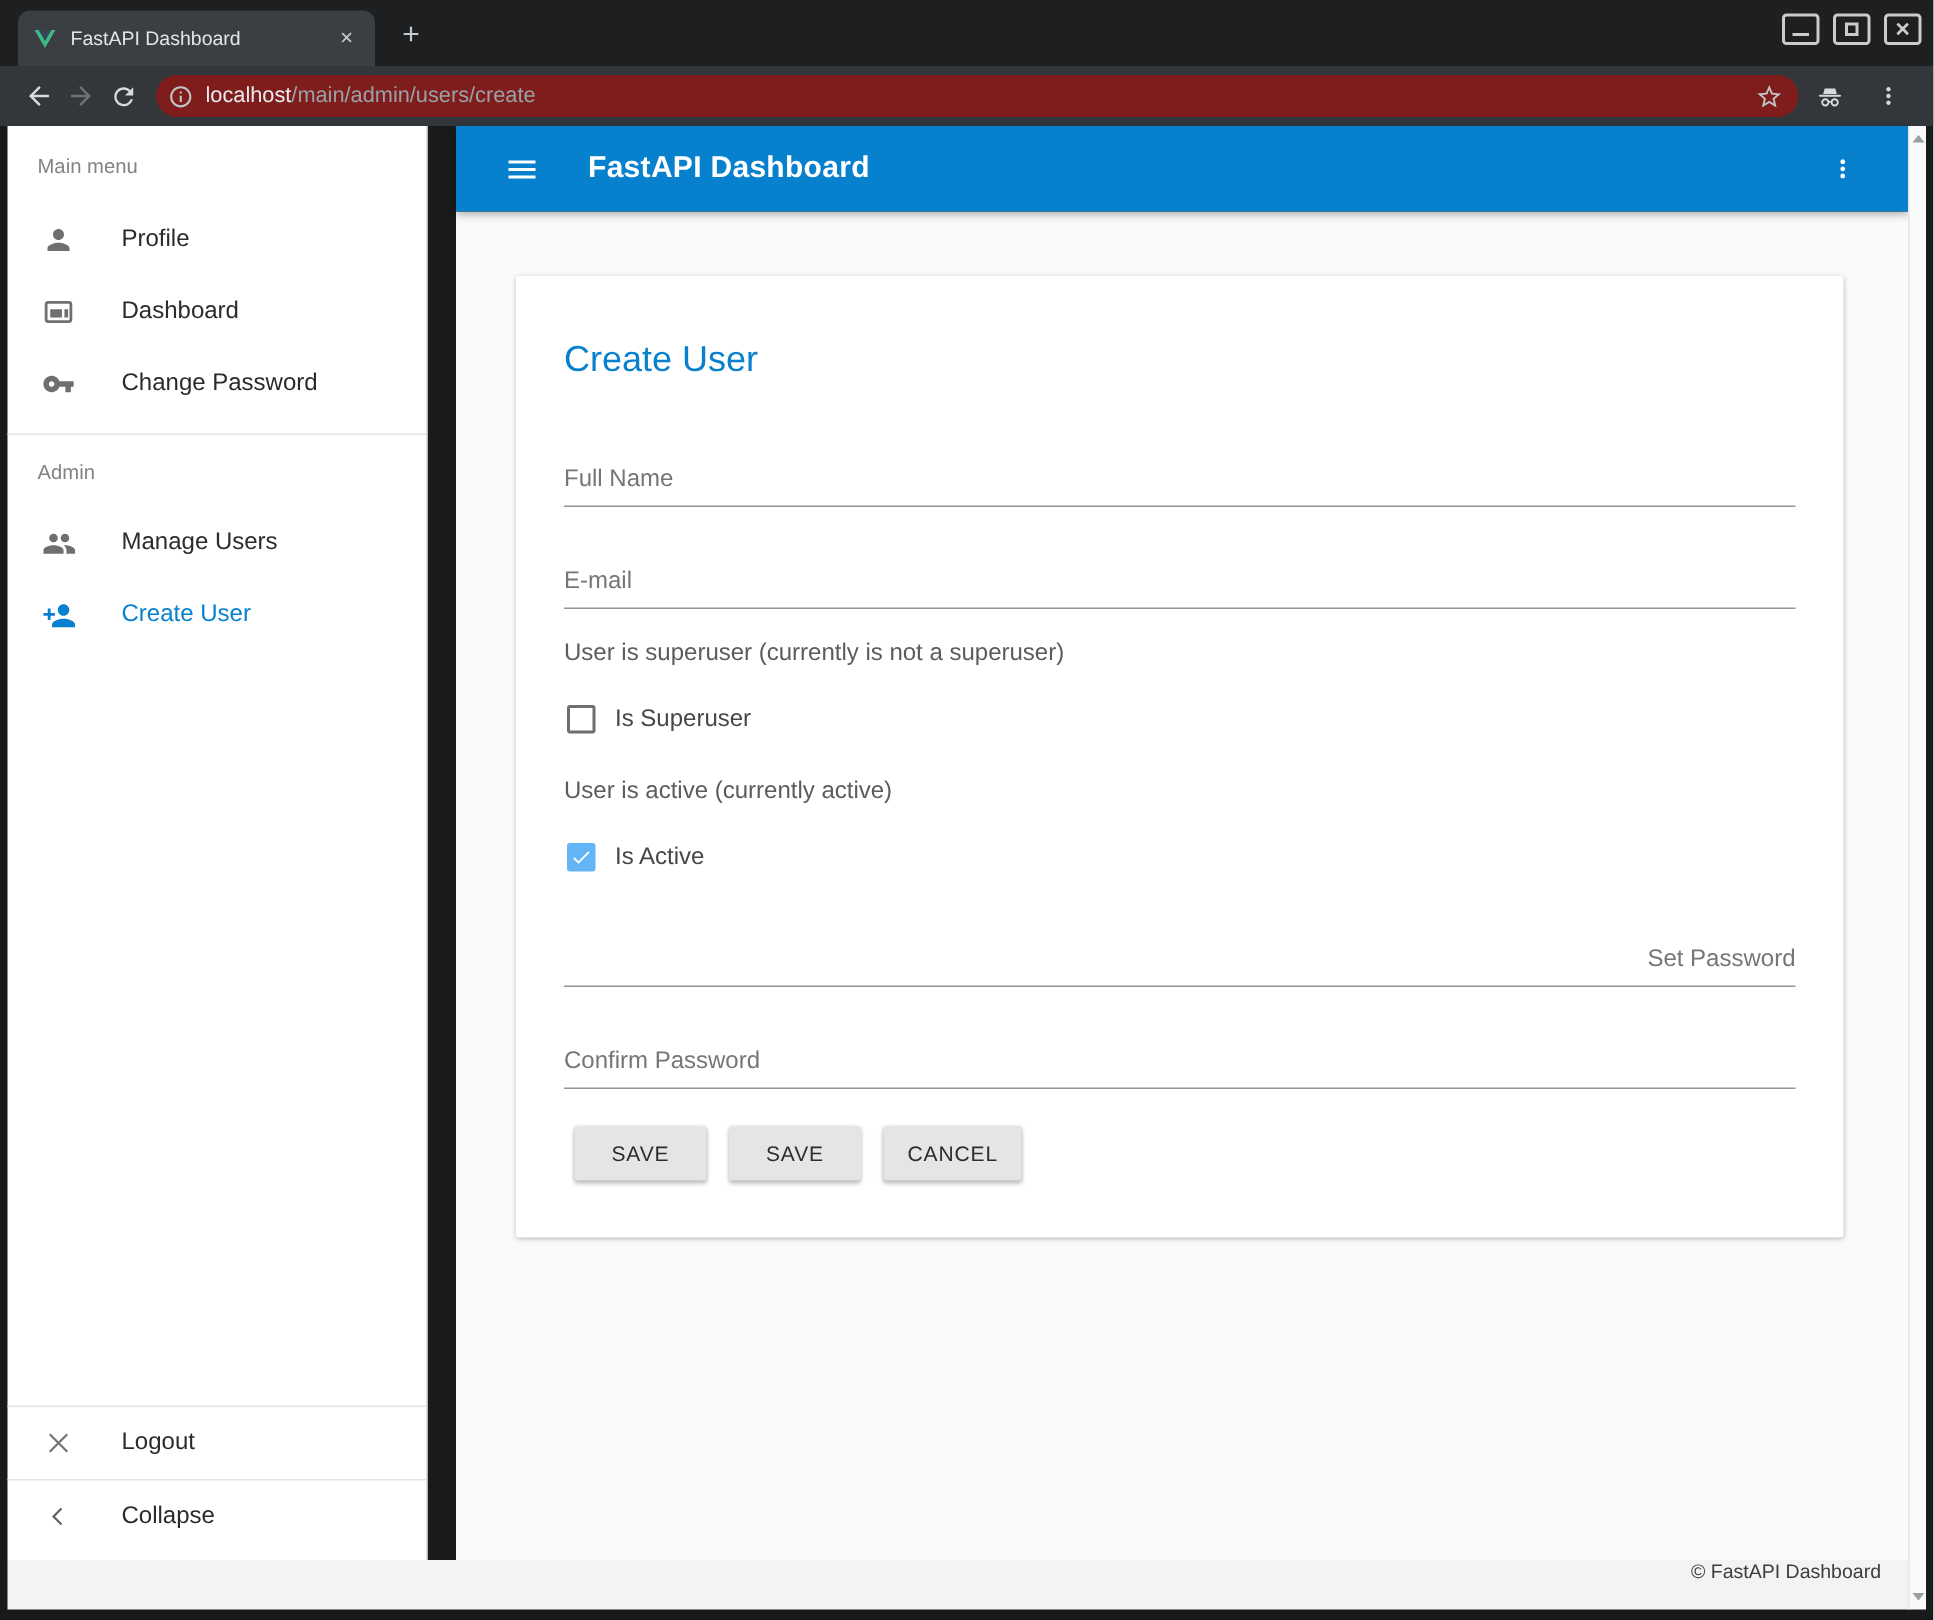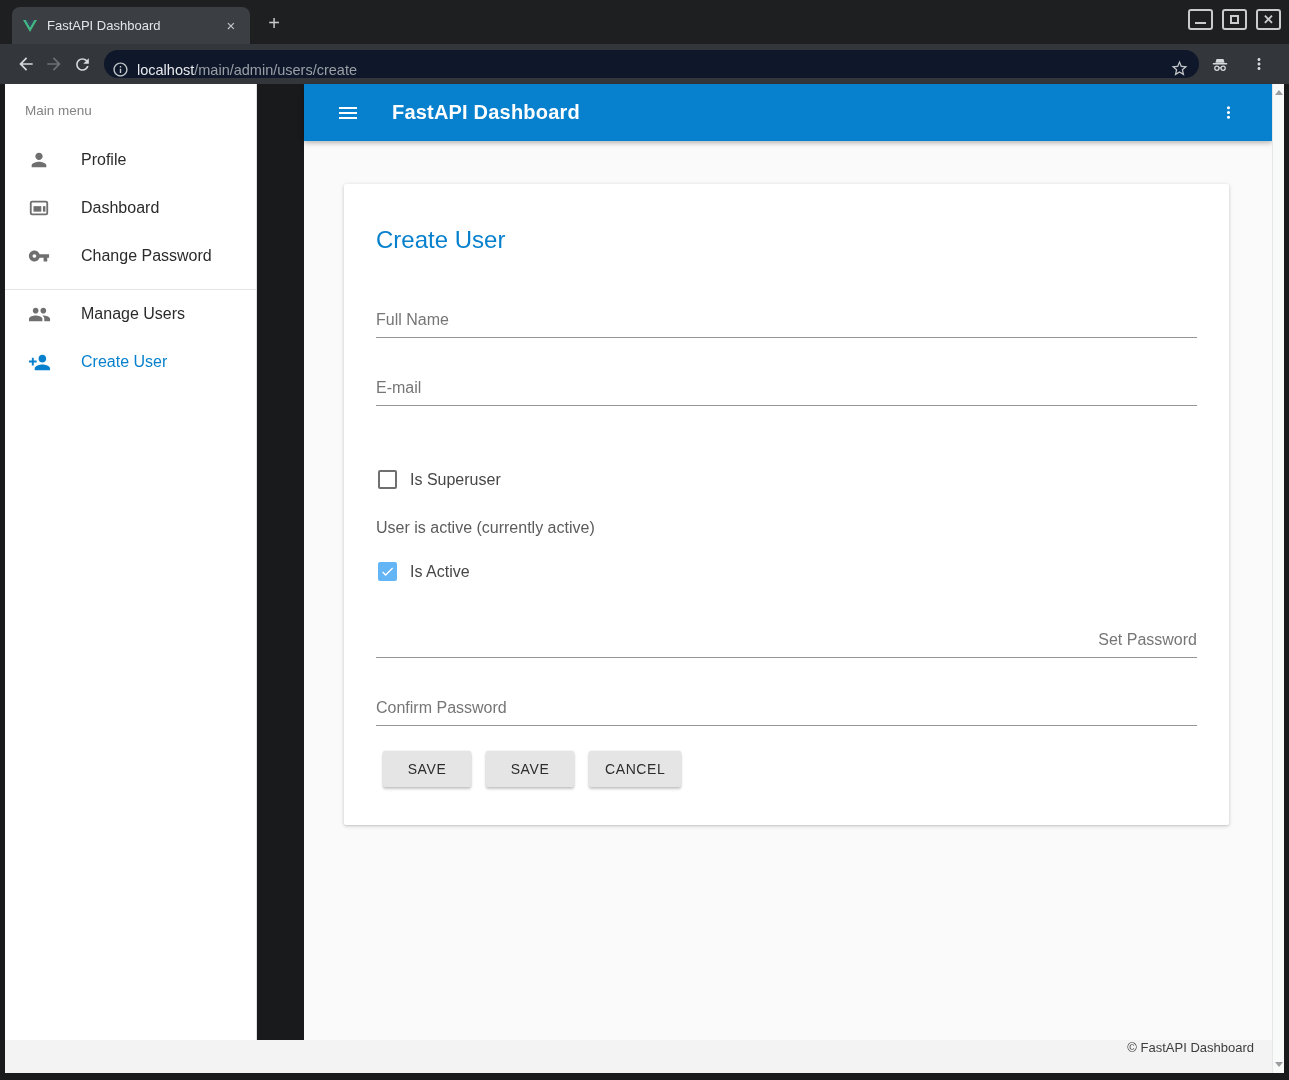--- a/index.html
+++ b/index.html
@@ -20,29 +20,29 @@
   .wincontrols { position:absolute; right:8px; top:9px; display:flex; gap:9px; }
   .winbtn { width:25px; height:21px; border:2px solid #c9cbcd; border-radius:3px; display:flex;
             align-items:center; justify-content:center; color:#c9cbcd; }
   .winbtn .min { display:block; width:11px; height:0; border-bottom:2px solid #c9cbcd; margin-top:7px;}
   .winbtn .max { display:block; width:9px; height:9px; border:2px solid #c9cbcd; }
   .winbtn .cls { font-size:13px; font-weight:bold; line-height:1; }
 
   .toolbar { position:absolute; left:0; top:44px; width:1289px; height:40px; background:#33363b;
              display:flex; align-items:center; padding:0 12px; }
   .navbtn { width:28px; height:28px; display:flex; align-items:center; justify-content:center; border-radius:50%; }
-  .omnibox { flex:1; height:28px; margin:0 10px 0 8px; background:#0f172a; border-radius:14px;
-             display:flex; align-items:flex-end; padding:0 10px 0 8px; }
+  .omnibox { flex:1; height:28px; margin:0 10px 0 8px; background:#7f1d1d; border-radius:14px;
+             display:flex; align-items:center; padding:0 10px 0 8px; }
   .urltext { flex:1; margin-left:8px; font-size:14.5px; white-space:nowrap; overflow:hidden; }
   .url-host { color:#e8eaed; }
   .url-path { color:#9aa0a6; }
   .toolbar-right { display:flex; align-items:center; gap:14px; margin-right:4px; }
 
   
-  .sidebar { position:absolute; left:5px; top:84px; width:252px; height:956px; background:#ffffff;
+  .sidebar { position:absolute; left:5px; top:84px; width:280px; height:956px; background:#ffffff;
              border-right:1px solid #dfdfdf; display:flex; flex-direction:column; z-index:5;text-align:center; }
   .subheader { height:52px; padding:0 0 0 20px; display:flex; align-items:center;
                font-size:13.5px; color:#838383; }
   .subheader.second { height:48px; }
   .sideitem { height:48px; display:flex; align-items:center; padding-left:22px; }
   .sideitem .ic { width:24px; height:24px; flex:none; display:flex; align-items:center; justify-content:center; }
   .sideitem .lbl { margin-left:30px; font-size:16px; color:#2b2b2b; }
   .sideitem.active .lbl { color:var(--primary); }
   .divider { height:1px; background:#e4e4e4; margin:9px 0 0 0; }
   .side-bottom { margin-top:auto; padding-bottom:5px; }
@@ -195,38 +195,59 @@
     <div class="sideitem" data-interactable="true">
       <span class="ic" data-interactable="false">
         <svg width="22" height="22" viewBox="0 0 24 24">
             <path fill="#6f6f6f" d="M12.65 10C11.83 7.67 9.61 6 7 6c-3.31 0-6 2.69-6 6s2.69 6 6 6c2.61 0 4.83-1.67 5.65-4H17v4h4v-4h2v-4H12.65zM7 14c-1.1 0-2-.9-2-2s.9-2 2-2 2 .9 2 2-.9 2-2 2z"></path>
           </svg>
       </span>
       <span class="lbl" data-interactable="false">Change Password</span>
     </div>
 
     <div class="divider" data-interactable="false"></div>
+    <div class="subheader second" data-interactable="false">Admin</div>
 
     <div class="sideitem" data-interactable="true">
       <span class="ic" data-interactable="false">
         <svg width="23" height="23" viewBox="0 0 24 24">
             <path fill="#6f6f6f" d="M16 11c1.66 0 2.99-1.34 2.99-3S17.66 5 16 5c-1.66 0-3 1.34-3 3s1.34 3 3 3zm-8 0c1.66 0 2.99-1.34 2.99-3S9.66 5 8 5C6.34 5 5 6.34 5 8s1.34 3 3 3zm0 2c-2.33 0-7 1.17-7 3.5V19h14v-2.5c0-2.33-4.67-3.5-7-3.5zm8 0c-.29 0-.62.02-.97.05 1.16.84 1.97 1.97 1.97 3.45V19h6v-2.5c0-2.33-4.67-3.5-7-3.5z"></path>
           </svg>
       </span>
       <span class="lbl" data-interactable="false">Manage Users</span>
     </div>
     <div class="sideitem active" data-interactable="true">
       <span class="ic" data-interactable="false">
         <svg width="23" height="23" viewBox="0 0 24 24">
             <path fill="#0780ce" d="M15 12c2.21 0 4-1.79 4-4s-1.79-4-4-4-4 1.79-4 4 1.79 4 4 4zm-9-2V7H4v3H1v2h3v3h2v-3h3v-2H6zm9 4c-2.67 0-8 1.34-8 4v2h16v-2c0-2.66-5.33-4-8-4z"></path>
           </svg>
       </span>
       <span class="lbl" data-interactable="false">Create User</span>
     </div>
 
+    <div class="side-bottom" data-interactable="false">
+      <div class="divider" data-interactable="false"></div>
+      <div class="sideitem" data-interactable="true">
+        <span class="ic" data-interactable="false">
+          <svg width="20" height="20" viewBox="0 0 24 24">
+              <path stroke="#757575" stroke-width="1.8" d="M5 5l14 14M19 5L5 19" fill="none"></path>
+            </svg>
+        </span>
+        <span class="lbl" data-interactable="false">Logout</span>
+      </div>
+      <div class="divider" data-interactable="false"></div>
+      <div class="sideitem" data-interactable="true">
+        <span class="ic" data-interactable="false">
+          <svg width="16" height="16" viewBox="0 0 24 24">
+              <path stroke="#616161" stroke-width="2.2" d="M15 4l-8 8 8 8" fill="none"></path>
+            </svg>
+        </span>
+        <span class="lbl" data-interactable="false">Collapse</span>
+      </div>
+    </div>
   </div>
 
   <div class="appbar" data-interactable="false">
     <div class="iconbtn" data-interactable="true">
       <svg width="24" height="24" viewBox="0 0 24 24" data-interactable="false">
         <path fill="#ffffff" d="M3 18h18v-2H3v2zm0-5h18v-2H3v2zm0-7v2h18V6H3z"></path>
         </svg>
     </div>
     <div class="appbar-title" data-interactable="false">FastAPI Dashboard</div>
     <div class="iconbtn" data-interactable="true">
@@ -236,20 +257,21 @@
     </div>
   </div>
 
   <div class="content" data-interactable="false">
     <div class="card" data-interactable="false">
       <div class="card-title" data-interactable="false">Create User</div>
 
       <input class="mfield f-fullname" type="text" data-interactable="true" placeholder="Full Name" style="">
       <input class="mfield f-email" type="text" data-interactable="true" placeholder="E-mail" style="">
 
+      <div class="helper h-super" data-interactable="false">User is superuser (currently is not a superuser)</div>
       <div class="checkrow c-super" data-interactable="true">
         <span class="box" data-interactable="true"></span>
         <span class="clbl" data-interactable="false">Is Superuser</span>
       </div>
 
       <div class="helper h-active" data-interactable="false">User is active (currently active)</div>
       <div class="checkrow c-active" data-interactable="true">
         <span class="box checked" data-interactable="true">
           <svg width="15" height="15" viewBox="0 0 24 24" data-interactable="false">
             <path fill="#ffffff" d="M9 16.17L4.83 12l-1.42 1.41L9 19 21 7l-1.41-1.41z"></path>

